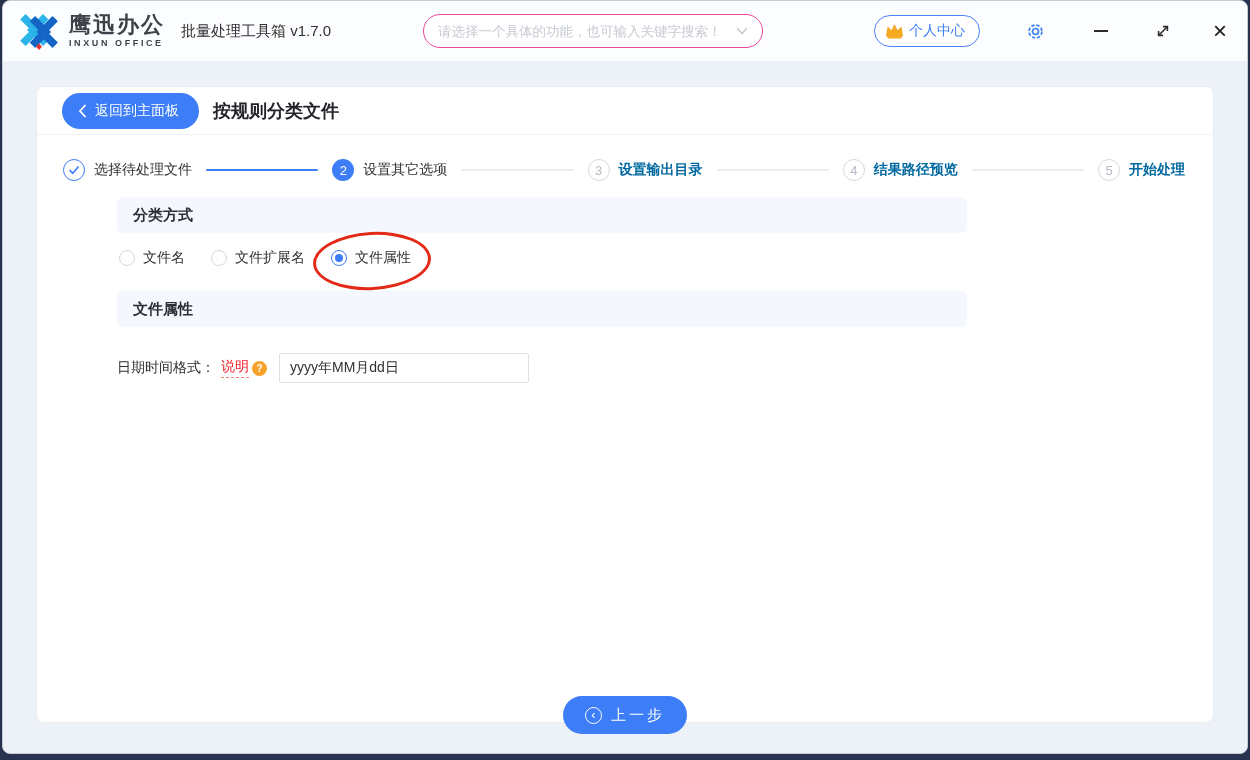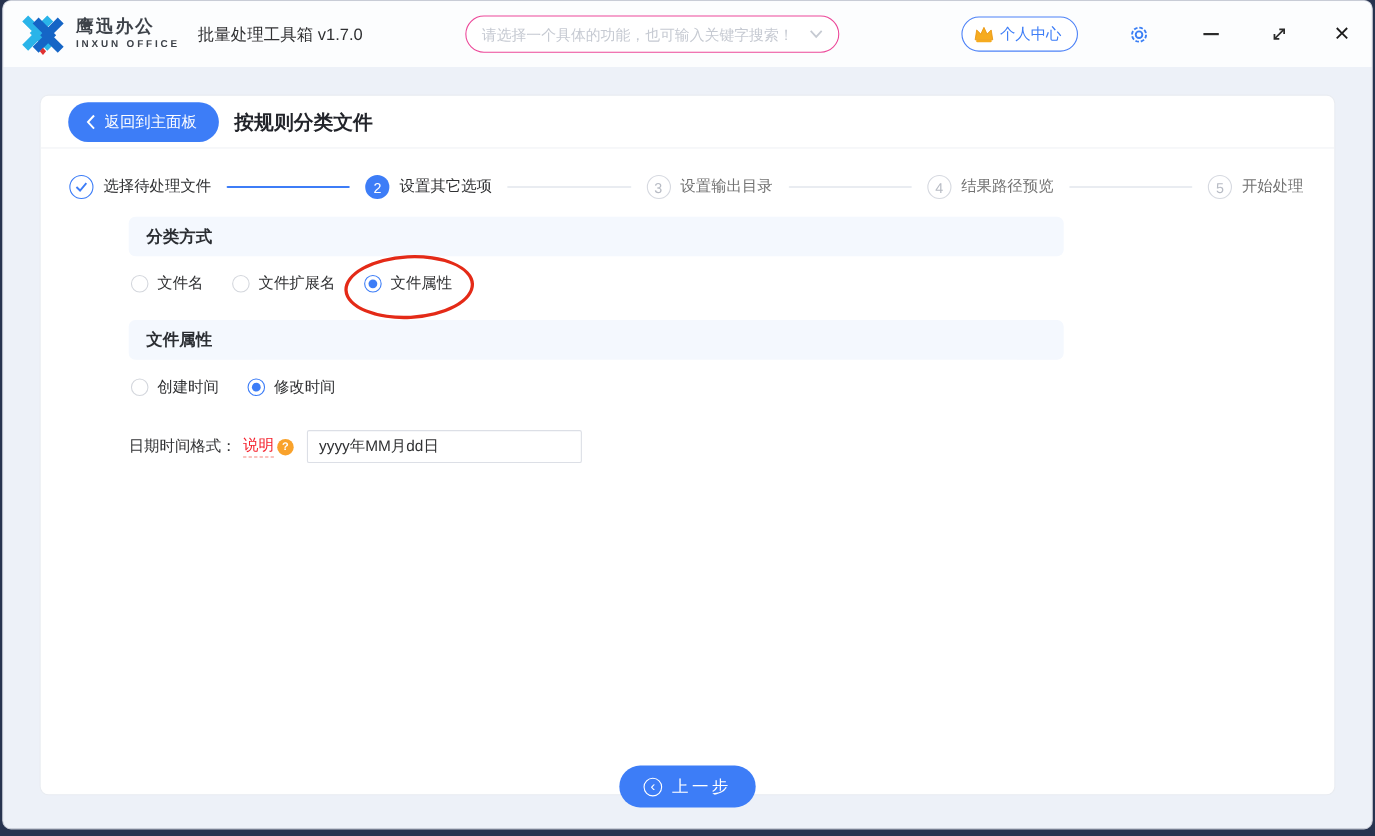--- a/index.html
+++ b/index.html
@@ -15,21 +15,21 @@
     border:1px solid #c8ccd6;
   }
   
   .titlebar {
     position:absolute; left:0; top:0; right:0; height:60px;
     background:#fcfdfe; display:flex; align-items:center;
   }
   .logo-wrap { display:flex; align-items:center; margin-left:14px; }
   .logo-mark { width:46px; height:38px; }
   .logo-text-block { margin-left:6px; line-height:1; }
-  .logo-title { font-size:16px; font-weight:bold; color:#3d4249; letter-spacing:2px;font-family:Liberation Mono, monospace; }
+  .logo-title { font-size:22px; font-weight:bold; color:#3d4249; letter-spacing:2px; }
   .logo-subtitle { font-size:9px; font-weight:bold; color:#3d4249; letter-spacing:2.6px; margin-top:3px; }
   .app-title { font-size:15px; color:#303133; margin-left:16px; }
   .search-pill {
     position:absolute; left:420px; top:13px; width:340px; height:34px;
     border:1px solid #ec4899; border-radius:17px; background:#fff;
     display:flex; align-items:center; padding:0 14px;
   }
   .search-pill input {
     border:none; outline:none; flex:1; font-size:13.5px; color:#555;
     background:transparent; font-family:inherit;
@@ -71,21 +71,21 @@
   .step { display:flex; align-items:center; flex:none; }
   .step-circle {
     width:22px; height:22px; border-radius:50%; flex:none;
     display:flex; align-items:center; justify-content:center; font-size:13px;
   }
   .step-circle.done { border:1.5px solid #3d7df7; color:#3d7df7; background:#fff; }
   .step-circle.active { background:#3d7df7; color:#fff; }
   .step-circle.pending { border:1.5px solid #d6d9e0; color:#b7bbc4; background:#fff; }
   .step-label { font-size:14px; margin-left:9px; }
   .step-label.dark { color:#303133; }
-  .step-label.gray { color:#737373; }
+  .step-label.gray { color:#0369a1;font-weight:bold; }
   .connector { flex:1; height:2px; background:#e9ecf1; margin:0 14px; border-radius:1px; }
   .connector.active { background:#3d7df7; }
   
   .form { margin:16px 0 0 80px; width:850px; position:relative; }
   .section-bar {
     height:36px; background:#f4f8fe; border-radius:6px;
     display:flex; align-items:center; padding:0 16px;
     font-size:15px; font-weight:bold; color:#2b2e33;
   }
   .radio-row { display:flex; align-items:center; margin:12px 0 20px 2px; height:26px; }
@@ -259,30 +259,20 @@
           <div class="radio-item checked">
             <span class="radio-dot"></span>
             <span class="radio-label">文件属性</span>
             <div class="red-ellipse"></div>
           </div>
         </div>
 
         <div class="section-bar">
           <span>文件属性</span>
         </div>
-        <div class="radio-row">
-          <div class="radio-item">
-            <span class="radio-dot"></span>
-            <span class="radio-label">创建时间</span>
-          </div>
-          <div class="radio-item checked">
-            <span class="radio-dot"></span>
-            <span class="radio-label">修改时间</span>
-          </div>
-        </div>
 
         <div class="dt-row">
           <span class="dt-label">日期时间格式：</span>
           <span class="help-link">说明</span>
           <span class="help-badge">?</span>
           <input class="dt-input" type="text" value="yyyy年MM月dd日" style="">
         </div>
 
       </div>
 

